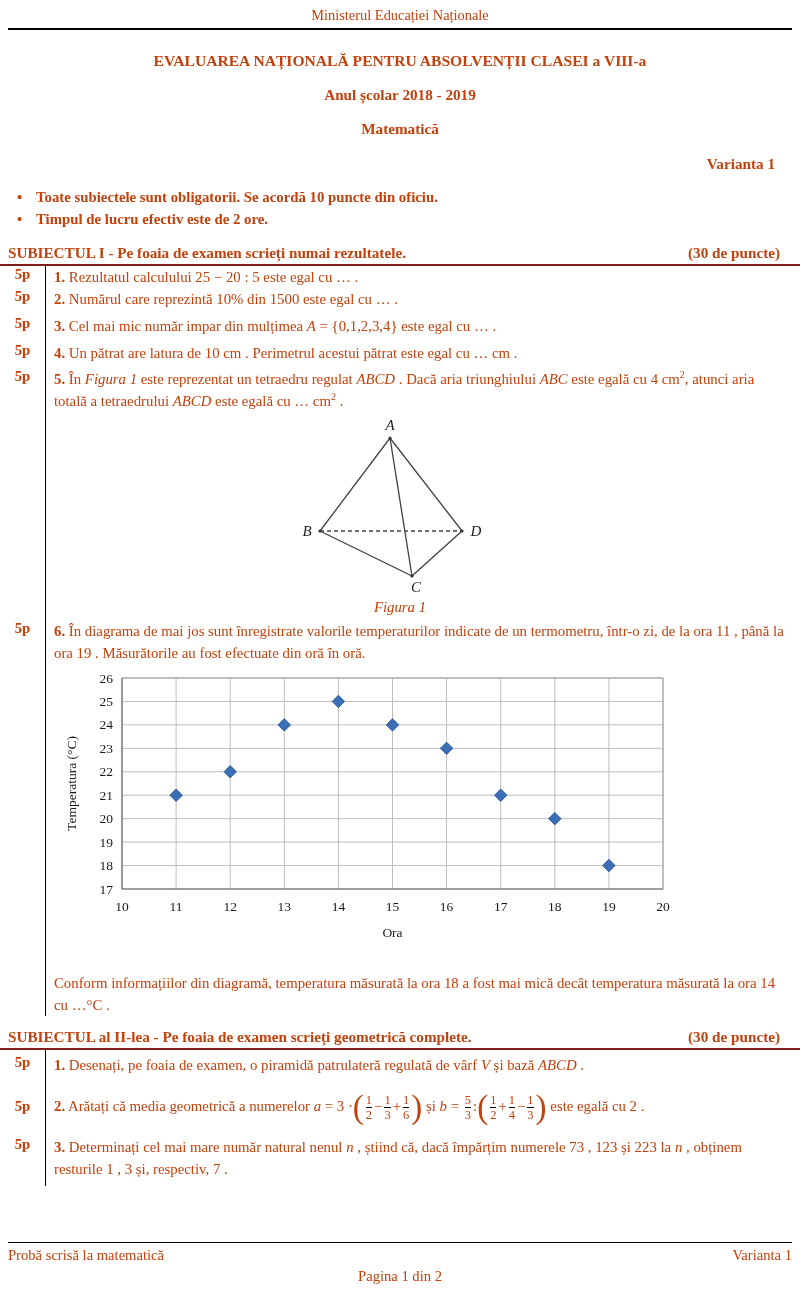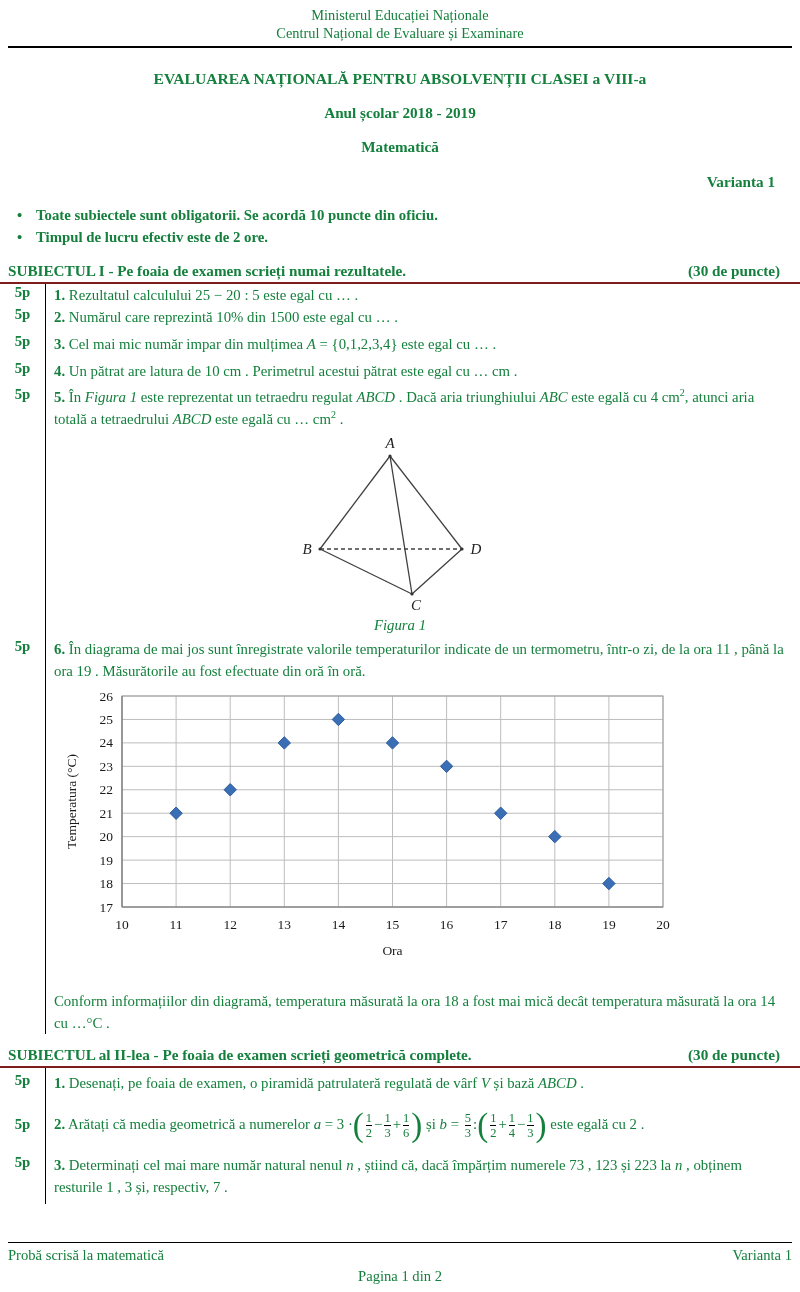--- a/index.html
+++ b/index.html
@@ -2,21 +2,21 @@
 <html><head>
 <meta charset="utf-8">
 <style>
   html,body{margin:0;padding:0;background:#ffffff;}
   .page{
     position:relative;
     width:800px;height:1292px;
     margin:0 auto;
     overflow:hidden;
     background:#ffffff;
-    color:#15803d;
+    color:#c2410c;
     font-family:"Liberation Serif","DejaVu Serif",serif;
     font-size:14.8px;
   }
   .it{font-style:italic;}
   sup{font-size:10px;line-height:0;}
 
   
   .hdr{padding-top:6px;text-align:center;line-height:18px;font-size:14.4px;
        border-bottom:2px solid #000;margin:0 8px;padding-bottom:4px;}
   
@@ -69,21 +69,20 @@
   .footer .row1{display:flex;justify-content:space-between;line-height:21px;font-size:14.6px;padding-top:2px;}
   .footer .row2{text-align:center;line-height:20px;font-size:14.6px;}
 </style>
 </head>
 <body>
 
 <div class="page">
 
   <div class="hdr">
     <div>Ministerul Educației Naționale</div>
-    <div>Centrul Național de Evaluare și Examinare</div>
   </div>
 
   <div class="title-main">EVALUAREA NAȚIONALĂ PENTRU ABSOLVENȚII CLASEI a VIII-a</div>
   <div class="title-sub">Anul școlar 2018 - 2019</div>
   <div class="title-sub">Matematică</div>
   <div class="variant-line">Varianta 1</div>
 
   <ul class="bullets">
     <li>
       <span class="dot">•</span>

